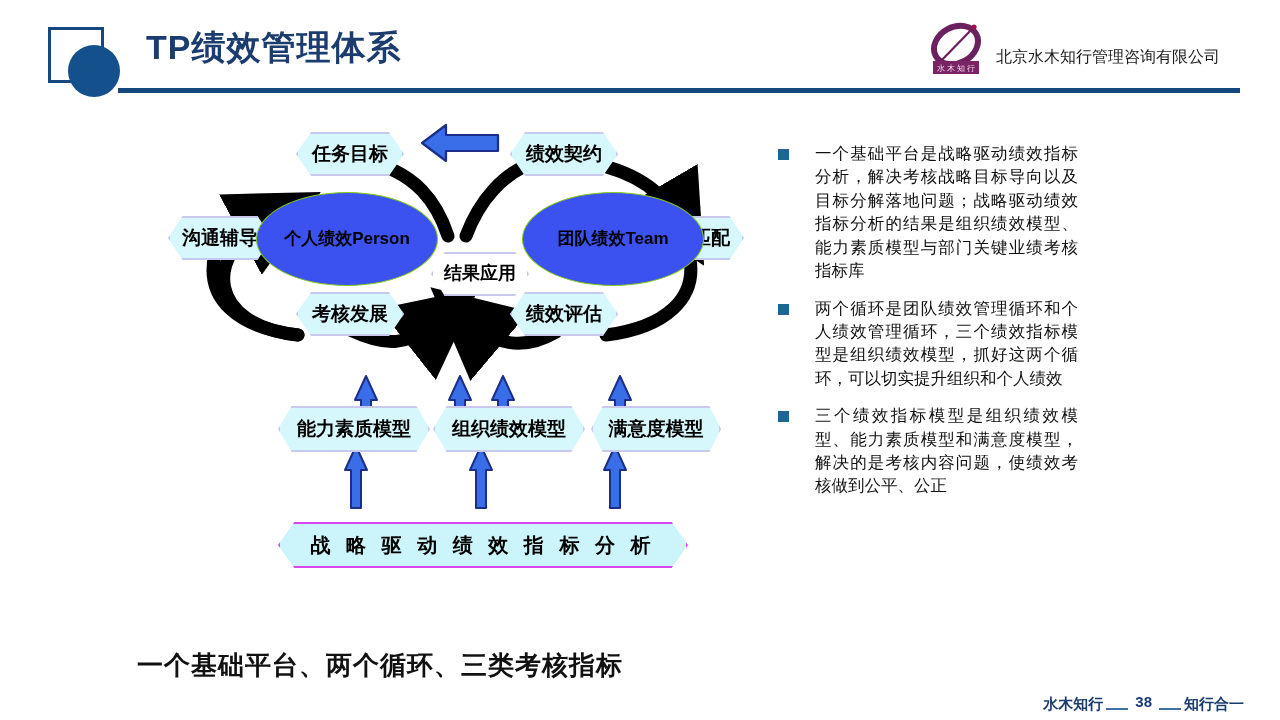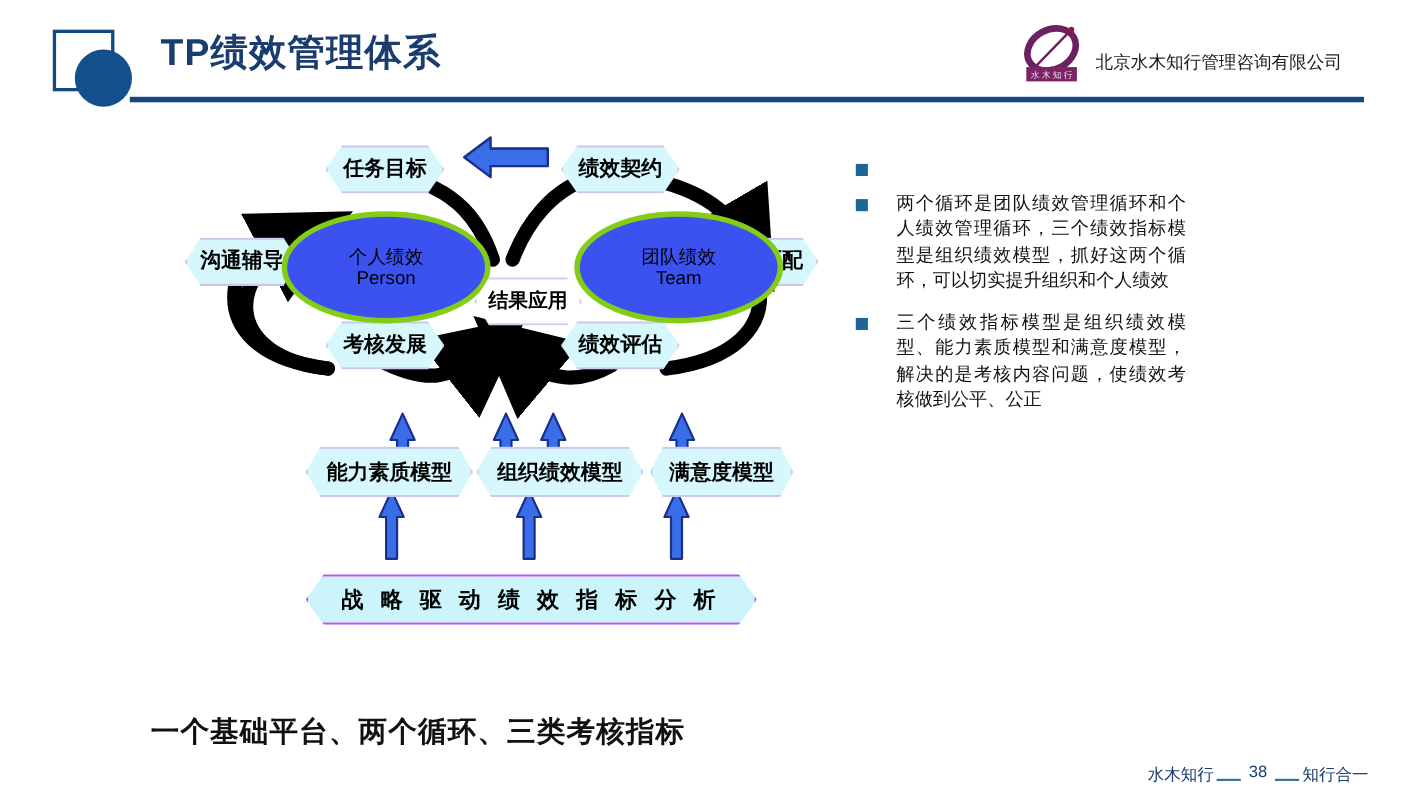--- a/index.html
+++ b/index.html
@@ -47,23 +47,23 @@
     font-weight:bold;color:#000;
     background:#D6F7FC;
     border:2px solid #C9C9EE;
     box-sizing:border-box;
     clip-path:polygon(14% 0,86% 0,100% 50%,86% 100%,14% 100%,0 50%);
     line-height:1.1;
   }
   .node.white{background:#FFFFFF;}
   .ellipse{
     position:absolute;border-radius:50%;
-    background:#3B52F0;border:5px solid #84cc16;
-    display:flex;flex-direction:column;align-items:center;justify-content:center;
-    color:#000;font-weight:normal;line-height:1.12;text-align:center;
+    background:#3B52F0;border:1px solid #84cc16;
+    display:flex;flex-direction:row;align-items:center;justify-content:center;
+    color:#000;font-weight:bold;line-height:1.12;text-align:center;
   }
   .ellipse .cn{font-size:17px;}
   .ellipse .en{font-size:17px;}
 
   .modelbox{
     position:absolute;height:46px;
     display:flex;align-items:center;justify-content:center;
     background:#D6F7FC;border:2px solid #C9C9EE;box-sizing:border-box;
     clip-path:polygon(9% 0,91% 0,100% 50%,91% 100%,9% 100%,0 50%);
     font-size:19px;font-weight:bold;color:#000;
@@ -88,21 +88,21 @@
   }
 
   
   .caption{
     position:absolute;left:0;top:648px;width:760px;text-align:center;
     font-size:26px;font-weight:bold;color:#111;letter-spacing:1px;
   }
   .footer{
     position:absolute;right:36px;bottom:6px;
     display:flex;align-items:flex-end;
-    font-size:15px;font-weight:normal;color:#1B3C6E;
+    font-size:15px;font-weight:bold;color:#1B3C6E;
   }
   .footer .pg{font-size:15px;margin:0 4px 4px 4px;color:#1B3C6E;}
   .footer .dash{
     width:22px;height:2px;background:#3E6FA8;margin:0 3px 4px 3px;
   }
 </style>
 </head>
 <body>
 
 <div class="slide">
@@ -193,20 +193,21 @@
     <div class="modelbox" style="left:128px;top:296px;width:152px;">能力素质模型</div>
     <div class="modelbox" style="left:283px;top:296px;width:152px;">组织绩效模型</div>
     <div class="modelbox" style="left:441px;top:296px;width:130px;">满意度模型</div>
 
     <div class="foundation">战 略 驱 动 绩 效 指 标 分 析</div>
   </div>
 
   <div class="bullets">
     <div class="bullet">
       <span class="mark"></span>
+      <span class="txt">一个基础平台是战略驱动绩效指标分析，解决考核战略目标导向以及目标分解落地问题；战略驱动绩效指标分析的结果是组织绩效模型、能力素质模型与部门关键业绩考核指标库</span>
     </div>
     <div class="bullet">
       <span class="mark"></span>
       <span class="txt">两个循环是团队绩效管理循环和个人绩效管理循环，三个绩效指标模型是组织绩效模型，抓好这两个循环，可以切实提升组织和个人绩效</span>
     </div>
     <div class="bullet">
       <span class="mark"></span>
       <span class="txt">三个绩效指标模型是组织绩效模型、能力素质模型和满意度模型，解决的是考核内容问题，使绩效考核做到公平、公正</span>
     </div>
   </div>

